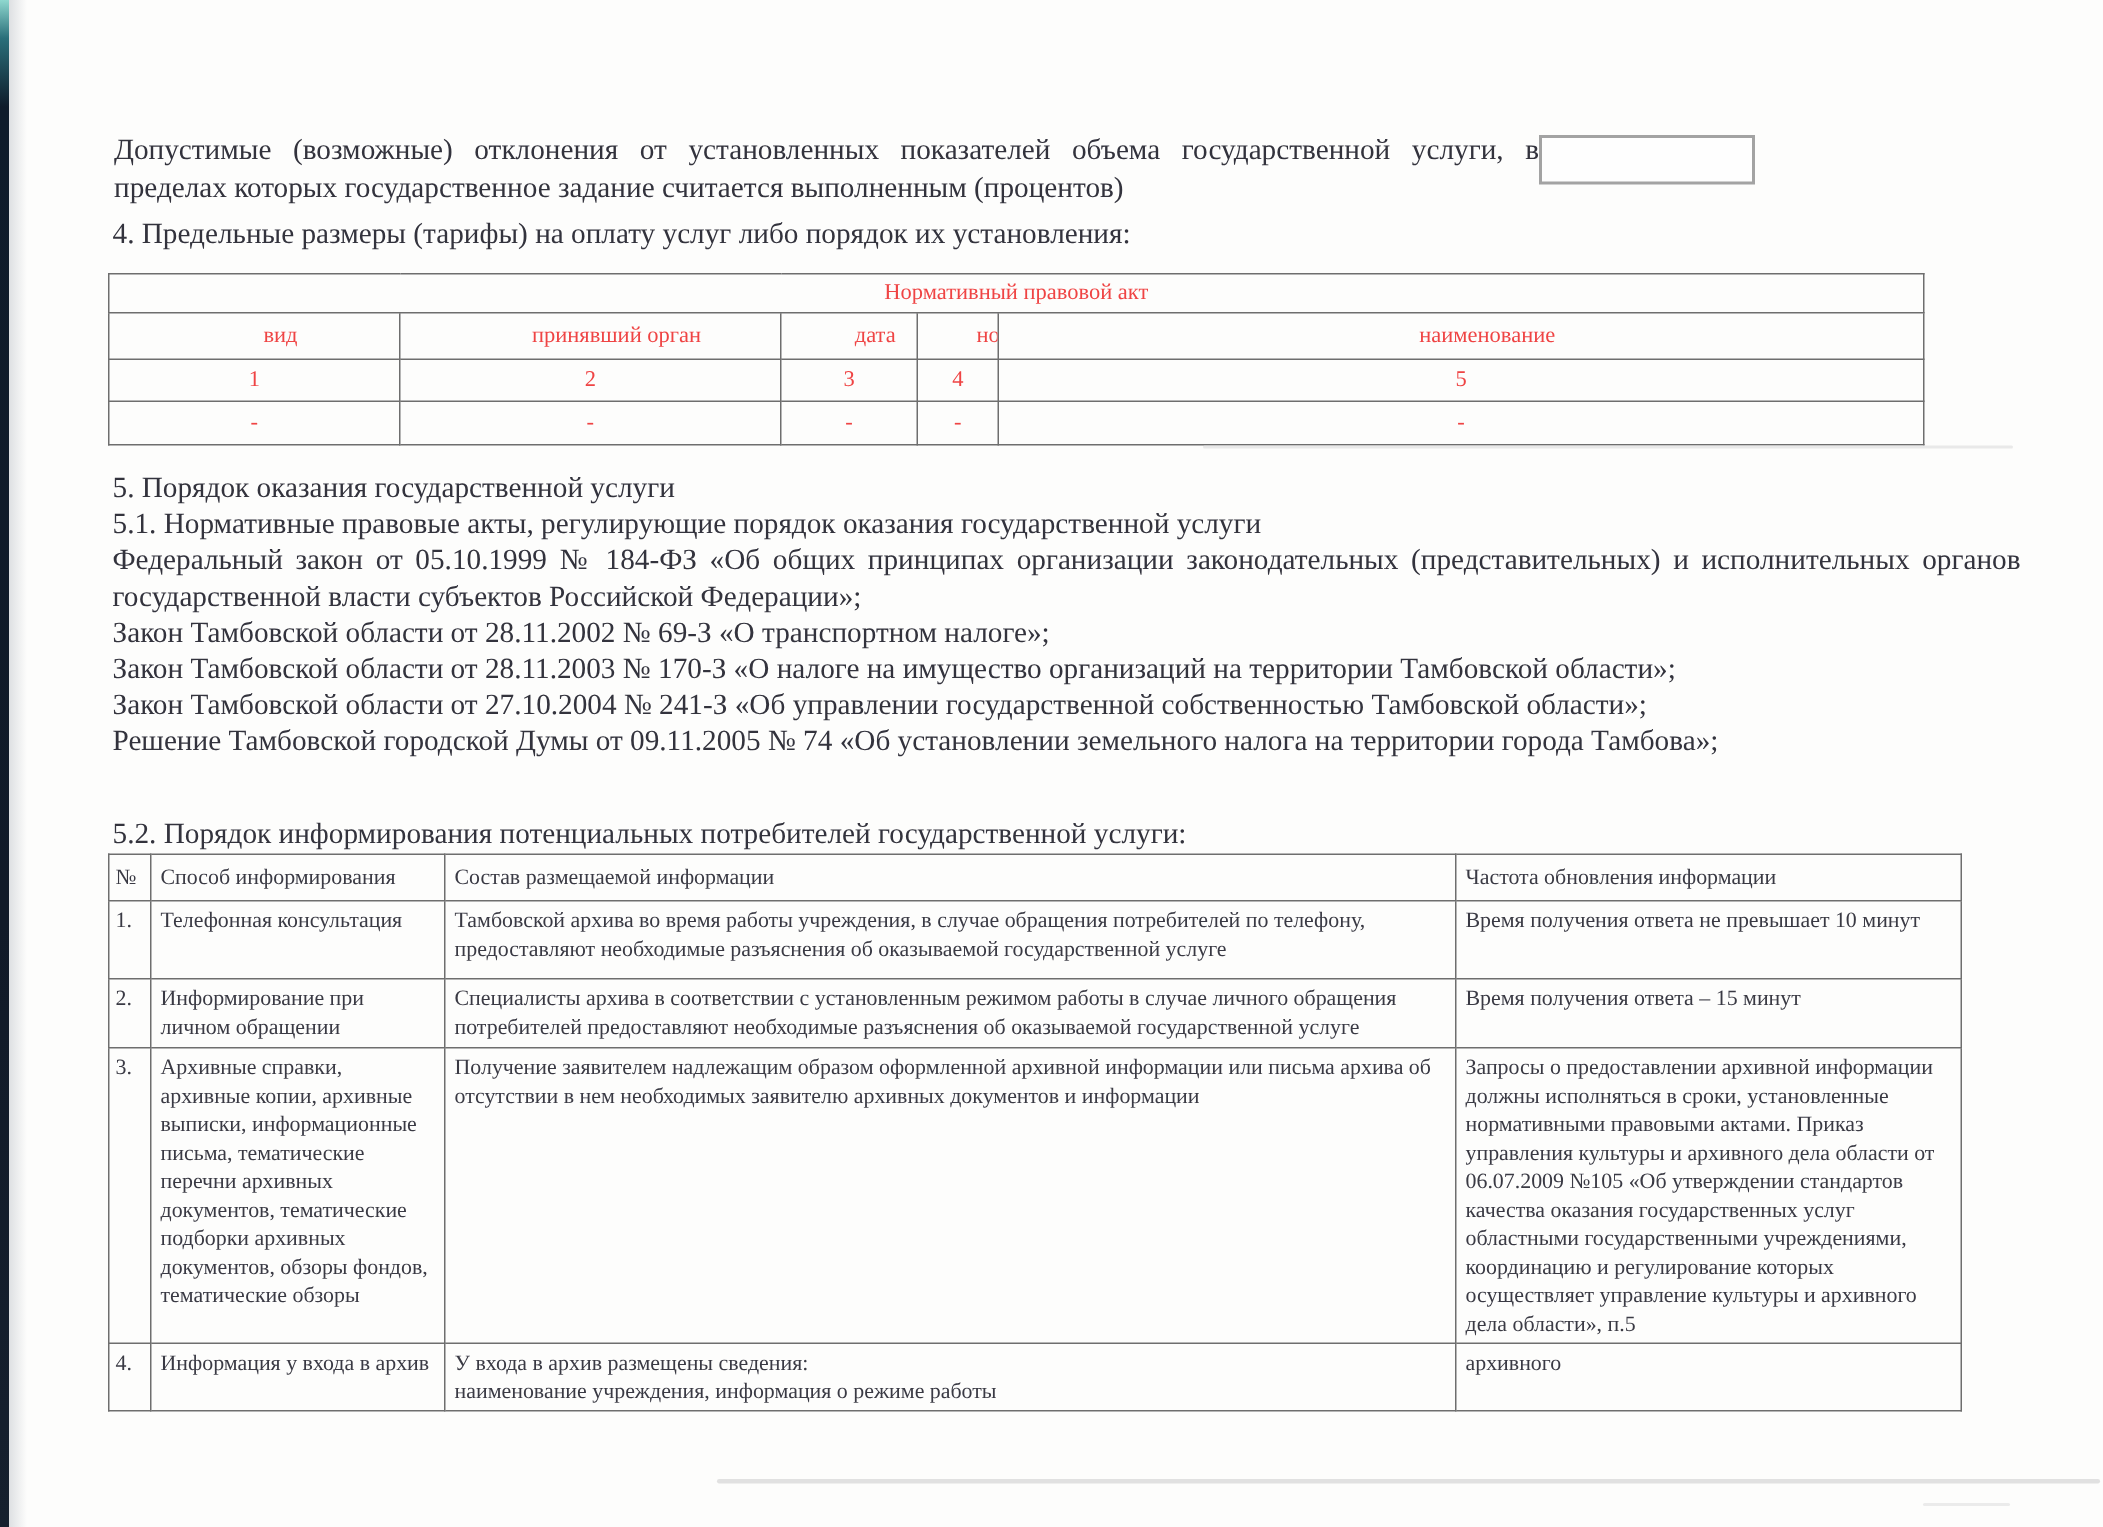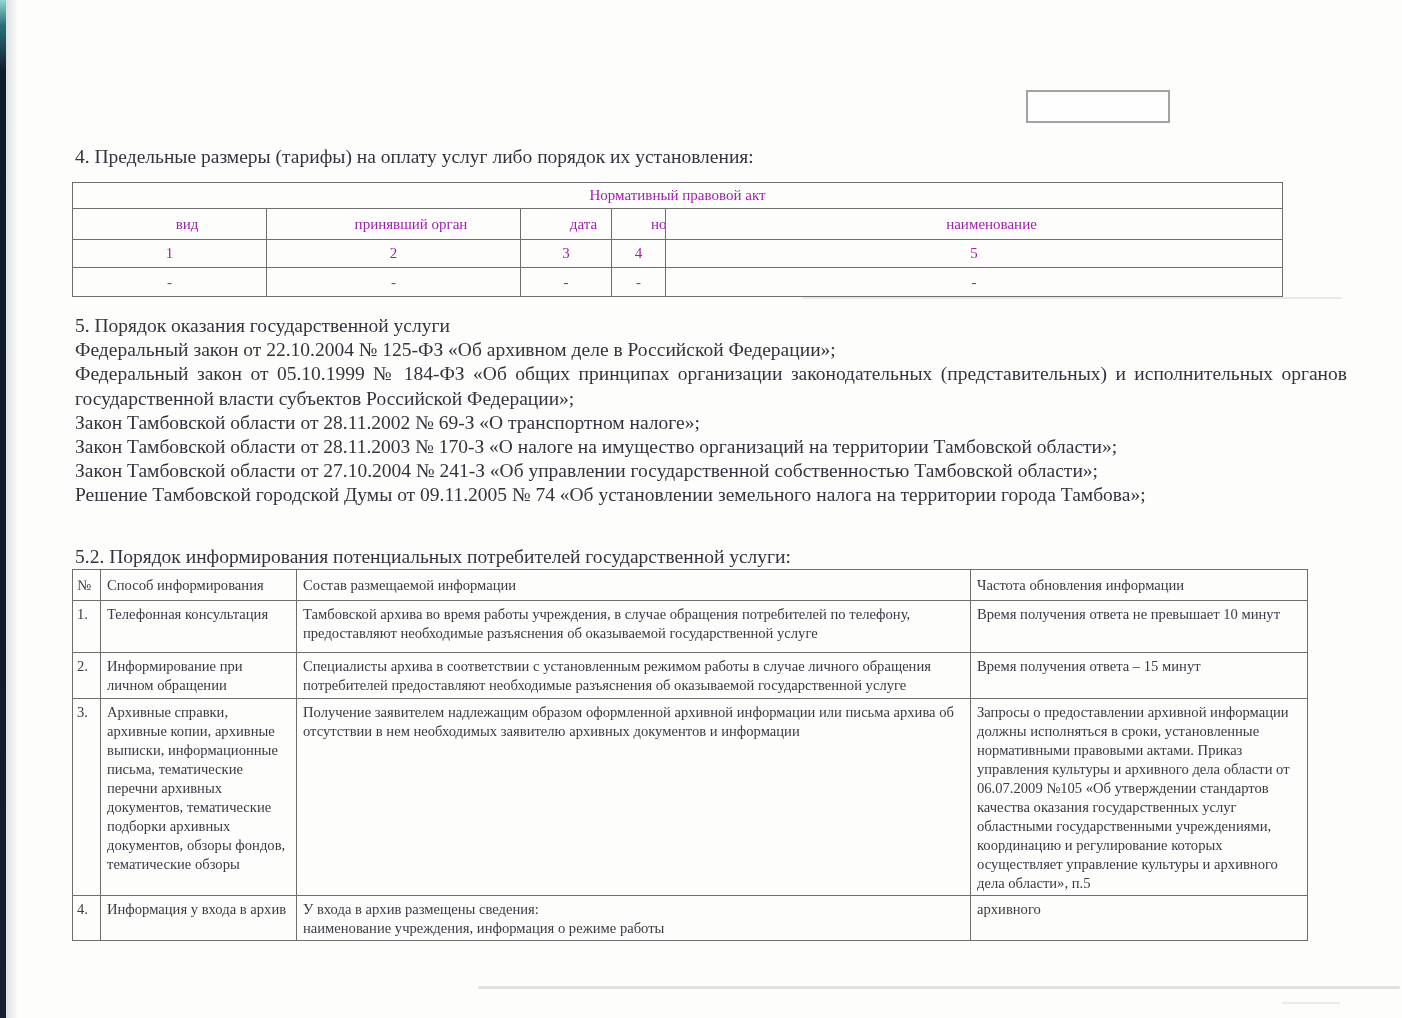--- a/index.html
+++ b/index.html
@@ -28,21 +28,21 @@
     position:absolute; left:1026px; top:90px; width:140px; height:29px;
     border:2px solid #a3a3a3; background:#fefefe;
   }
 
   .h4 { position:absolute; left:75px; top:146px; font-size:19.5px; }
   .h52 { position:absolute; left:75px; top:546px; font-size:19.5px; }
 
   table { border-collapse:collapse; table-layout:fixed; }
   td { overflow:hidden; }
 
-  .t1 { position:absolute; left:72px; top:182px; width:1210px; font-size:15px; color:#a21caf; }
+  .t1 { position:absolute; left:72px; top:182px; width:1210px; font-size:15px; color:#ef4444; }
   .t1 td { border:1px solid #6e6e6e; text-align:center; padding:0 4px; }
   .t1 tr.rt td { height:25px; }
   .t1 tr.rh td { height:30px;padding-left:39px; }
   .t1 tr.rn td { height:27px; }
   .t1 tr.rv td { height:28px; }
 
   .s5 { position:absolute; left:75px; top:314px; width:1272px; font-size:19.5px; line-height:24.2px; }
   .s5 .act { text-align:justify; }
 
   .t2 {
@@ -61,20 +61,24 @@
   .t2 td.numcell { padding-left:4px; padding-right:2px; }
 </style>
 </head>
 <body>
 
 <div class="page">
 
   <div class="edge-strip"></div>
   <div class="edge-shadow"></div>
 
+  <div class="intro">
+    <div class="jlast">Допустимые (возможные) отклонения от установленных показателей объема государственной услуги, в</div>
+    <div>пределах которых государственное задание считается выполненным (процентов)</div>
+  </div>
 
   <div class="devbox"></div>
 
   <div class="h4">4. Предельные размеры (тарифы) на оплату услуг либо порядок их установления:</div>
 
   <table class="t1">
     <colgroup>
       <col style="width:194px">
         <col style="width:254px">
         <col style="width:91px">
@@ -104,21 +108,21 @@
         <td>-</td>
         <td>-</td>
         <td>-</td>
         <td>-</td>
       </tr>
     </tbody>
   </table>
 
   <div class="s5">
     <div>5. Порядок оказания государственной услуги</div>
-    <div class="act">Федеральный закон от 22.10.2004 № 125-ФЗ «Об архивном деле в Российской Федерации»;</div>
+    <div>5.1. Нормативные правовые акты, регулирующие порядок оказания государственной услуги</div>
     <div class="act">Федеральный закон от 05.10.1999 № 184-ФЗ «Об общих принципах организации законодательных (представительных) и исполнительных органов государственной власти субъектов Российской Федерации»;</div>
     <div class="act">Закон Тамбовской области от 28.11.2002 № 69-З «О транспортном налоге»;</div>
     <div class="act">Закон Тамбовской области от 28.11.2003 № 170-З «О налоге на имущество организаций на территории Тамбовской области»;</div>
     <div class="act">Закон Тамбовской области от 27.10.2004 № 241-З «Об управлении государственной собственностью Тамбовской области»;</div>
     <div class="act">Решение Тамбовской городской Думы от 09.11.2005 № 74 «Об установлении земельного налога на территории города Тамбова»;</div>
   </div>
 
   <div class="h52">5.2. Порядок информирования потенциальных потребителей государственной  услуги:</div>
 
   <table class="t2">

